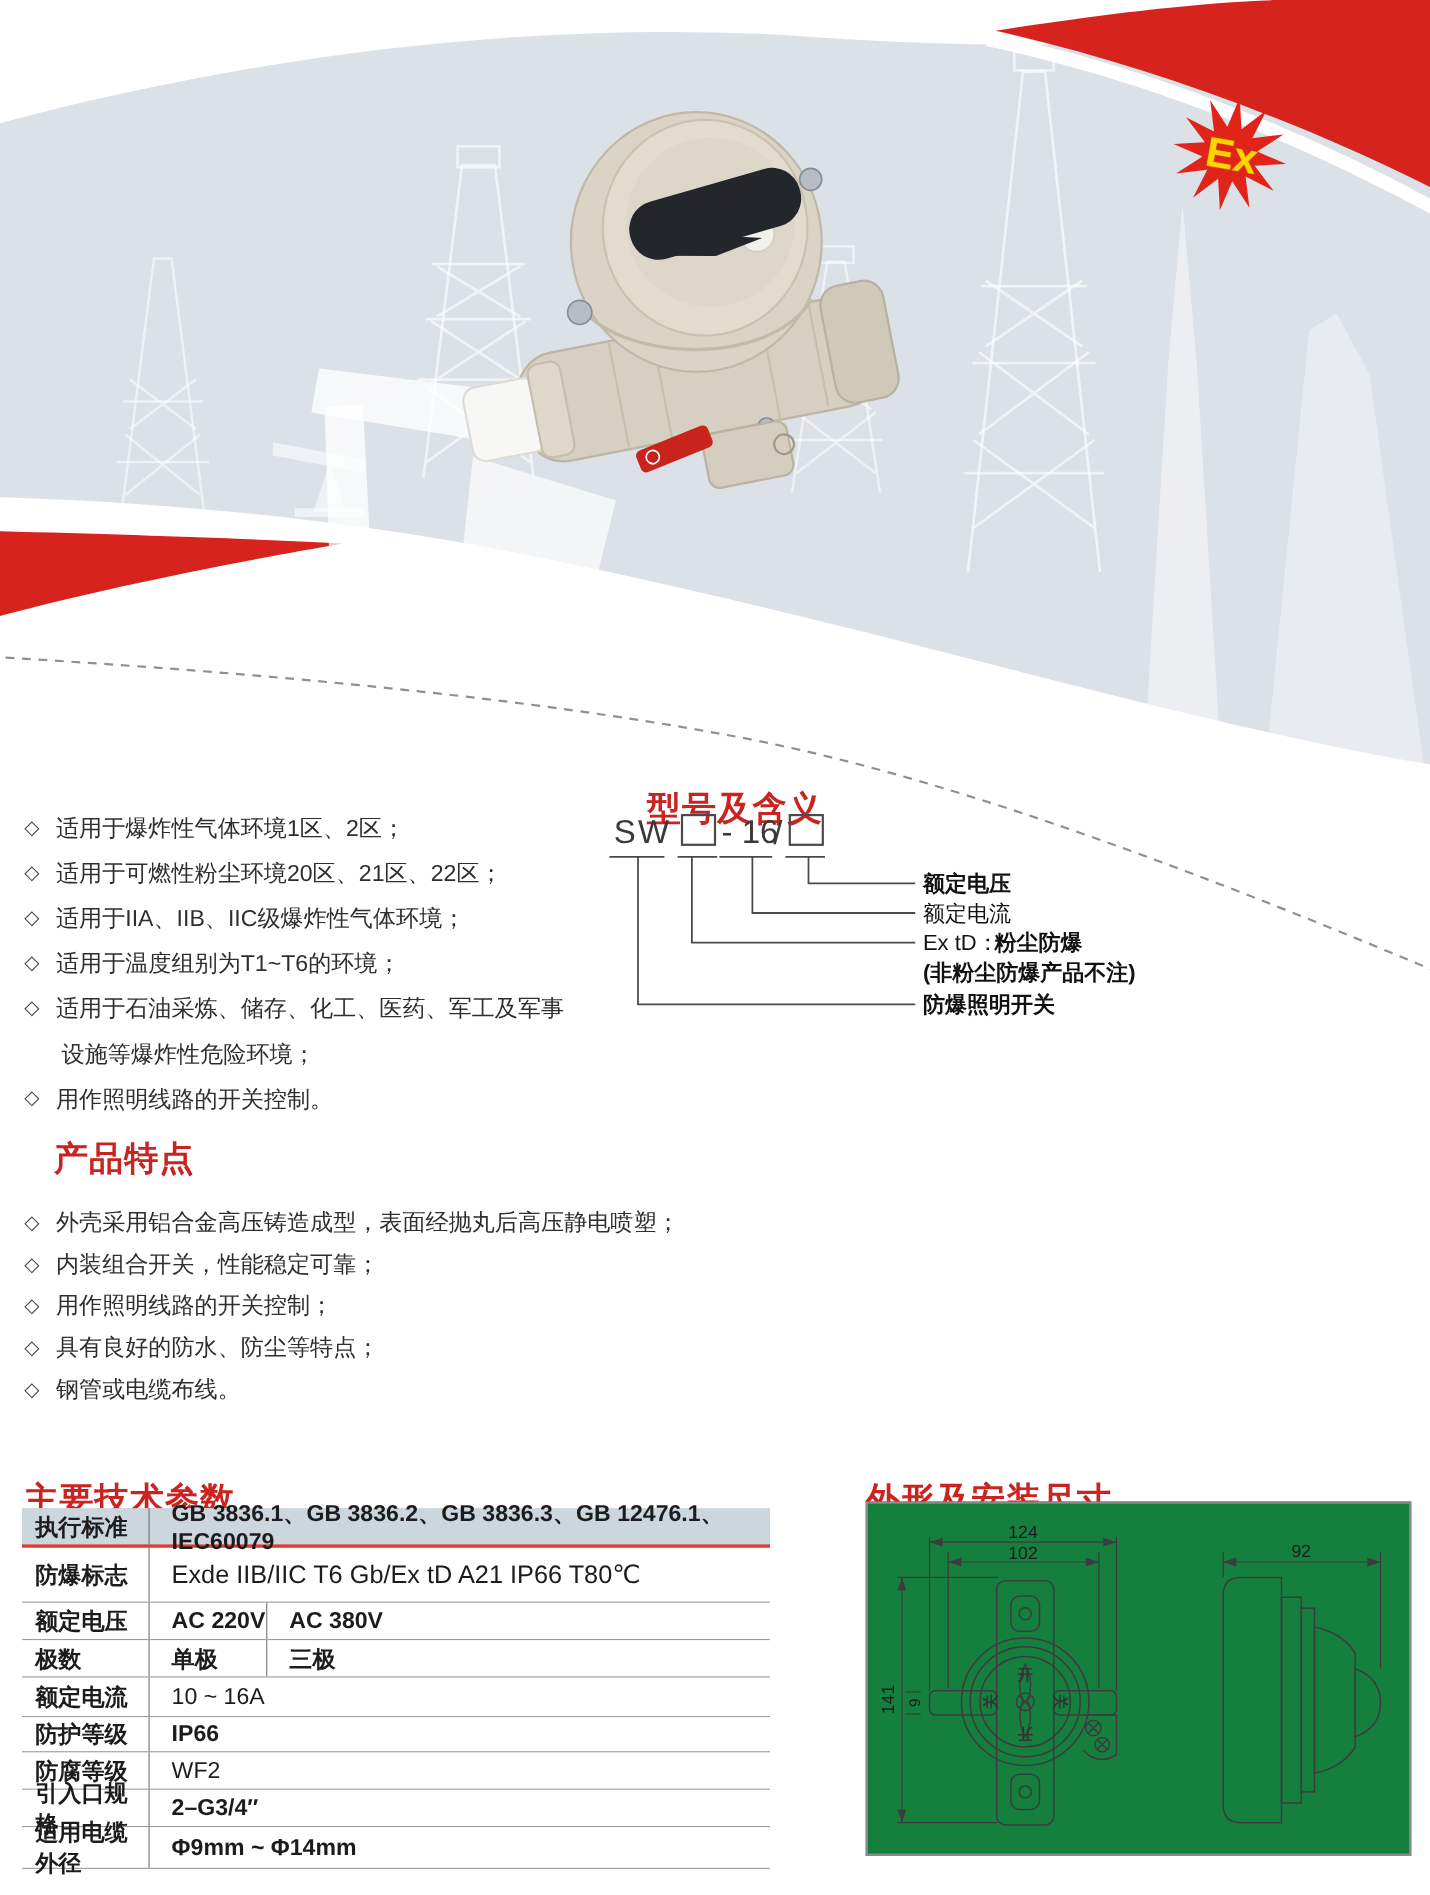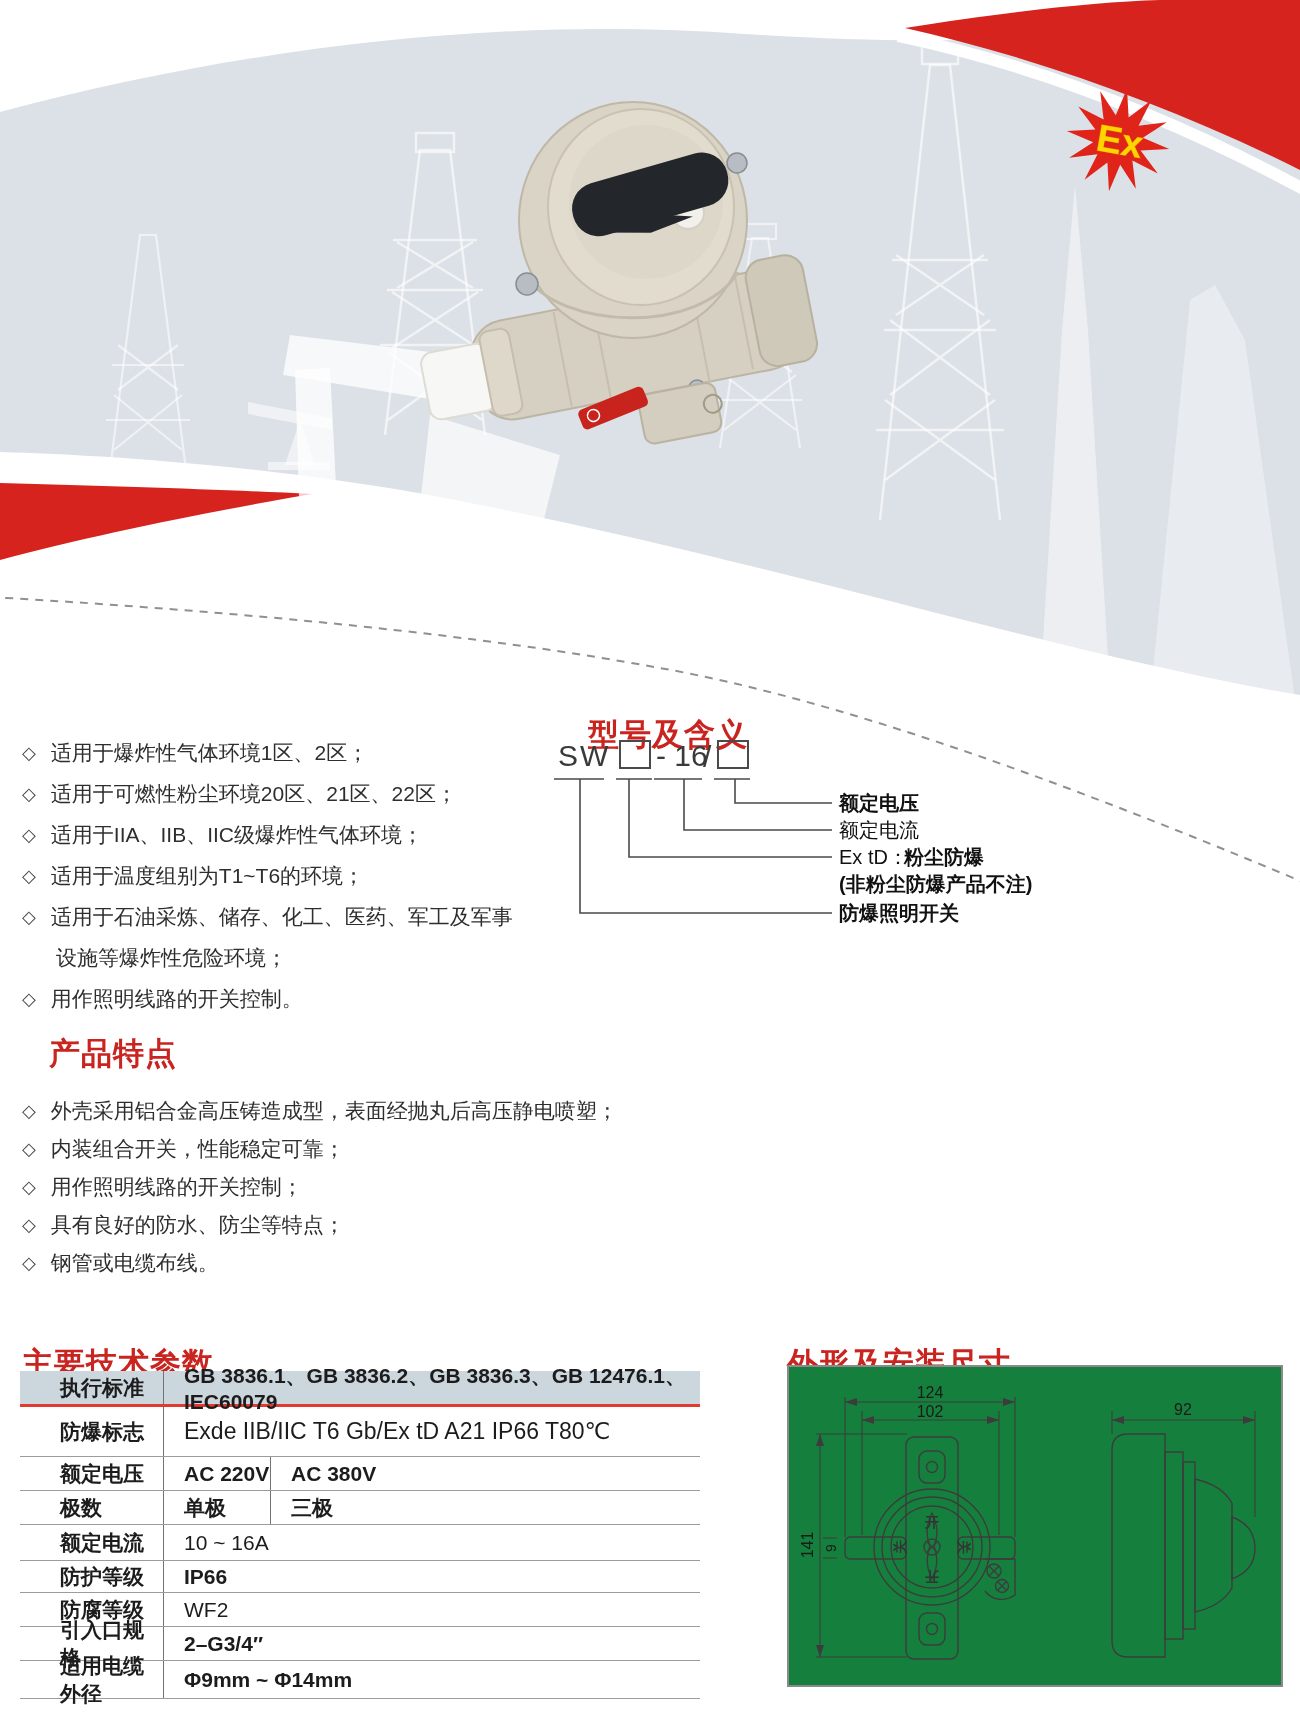--- a/index.html
+++ b/index.html
@@ -9,21 +9,21 @@
   .sec-title{position:absolute;z-index:2;color:#c9241f;font-weight:bold;font-size:31px;letter-spacing:1px;white-space:nowrap;}
   .blist{position:absolute;z-index:2;left:22px;}
   .brow{display:flex;align-items:center;height:41px;font-size:21px;color:#2e2e2e;white-space:nowrap;}
   .frow{height:38px;}
   .brow .dmd{font-size:18px;margin-right:15px;color:#444;}
   .brow.cont{padding-left:34px;}
   
   .model-wrap{position:absolute;left:492px;top:733px;z-index:2;}
   
   .spec{position:absolute;left:20px;top:1371px;width:680px;z-index:2;font-size:21px;color:#1c1c1c;}
-  .srow{display:flex;border-bottom:1px solid #9c9c9c;box-sizing:border-box;padding-left:28px;}
+  .srow{display:flex;border-bottom:1px solid #9c9c9c;box-sizing:border-box;}
   .srow.head{background:#ccd6dd;border-bottom:3px solid #e23a30;}
   .scell{display:flex;align-items:center;box-sizing:border-box;}
   .sl{width:115px;padding-left:12px;font-weight:bold;flex-shrink:0;}
   .sv{padding-left:20px;border-left:1px solid #737373;flex:1;}
   .sv.fix{width:107px;flex:none;}
   .bold{font-weight:bold;}
   .r36{height:36px}.r54{height:50px}.r34{height:34px}.r32{height:32px}.r38{height:38px}
   .stack{line-height:1.2;font-size:23px;padding:4px 0;}
   
   .panel{position:absolute;left:787px;top:1365px;width:496px;height:322px;border:2px solid #8a8a8a;

